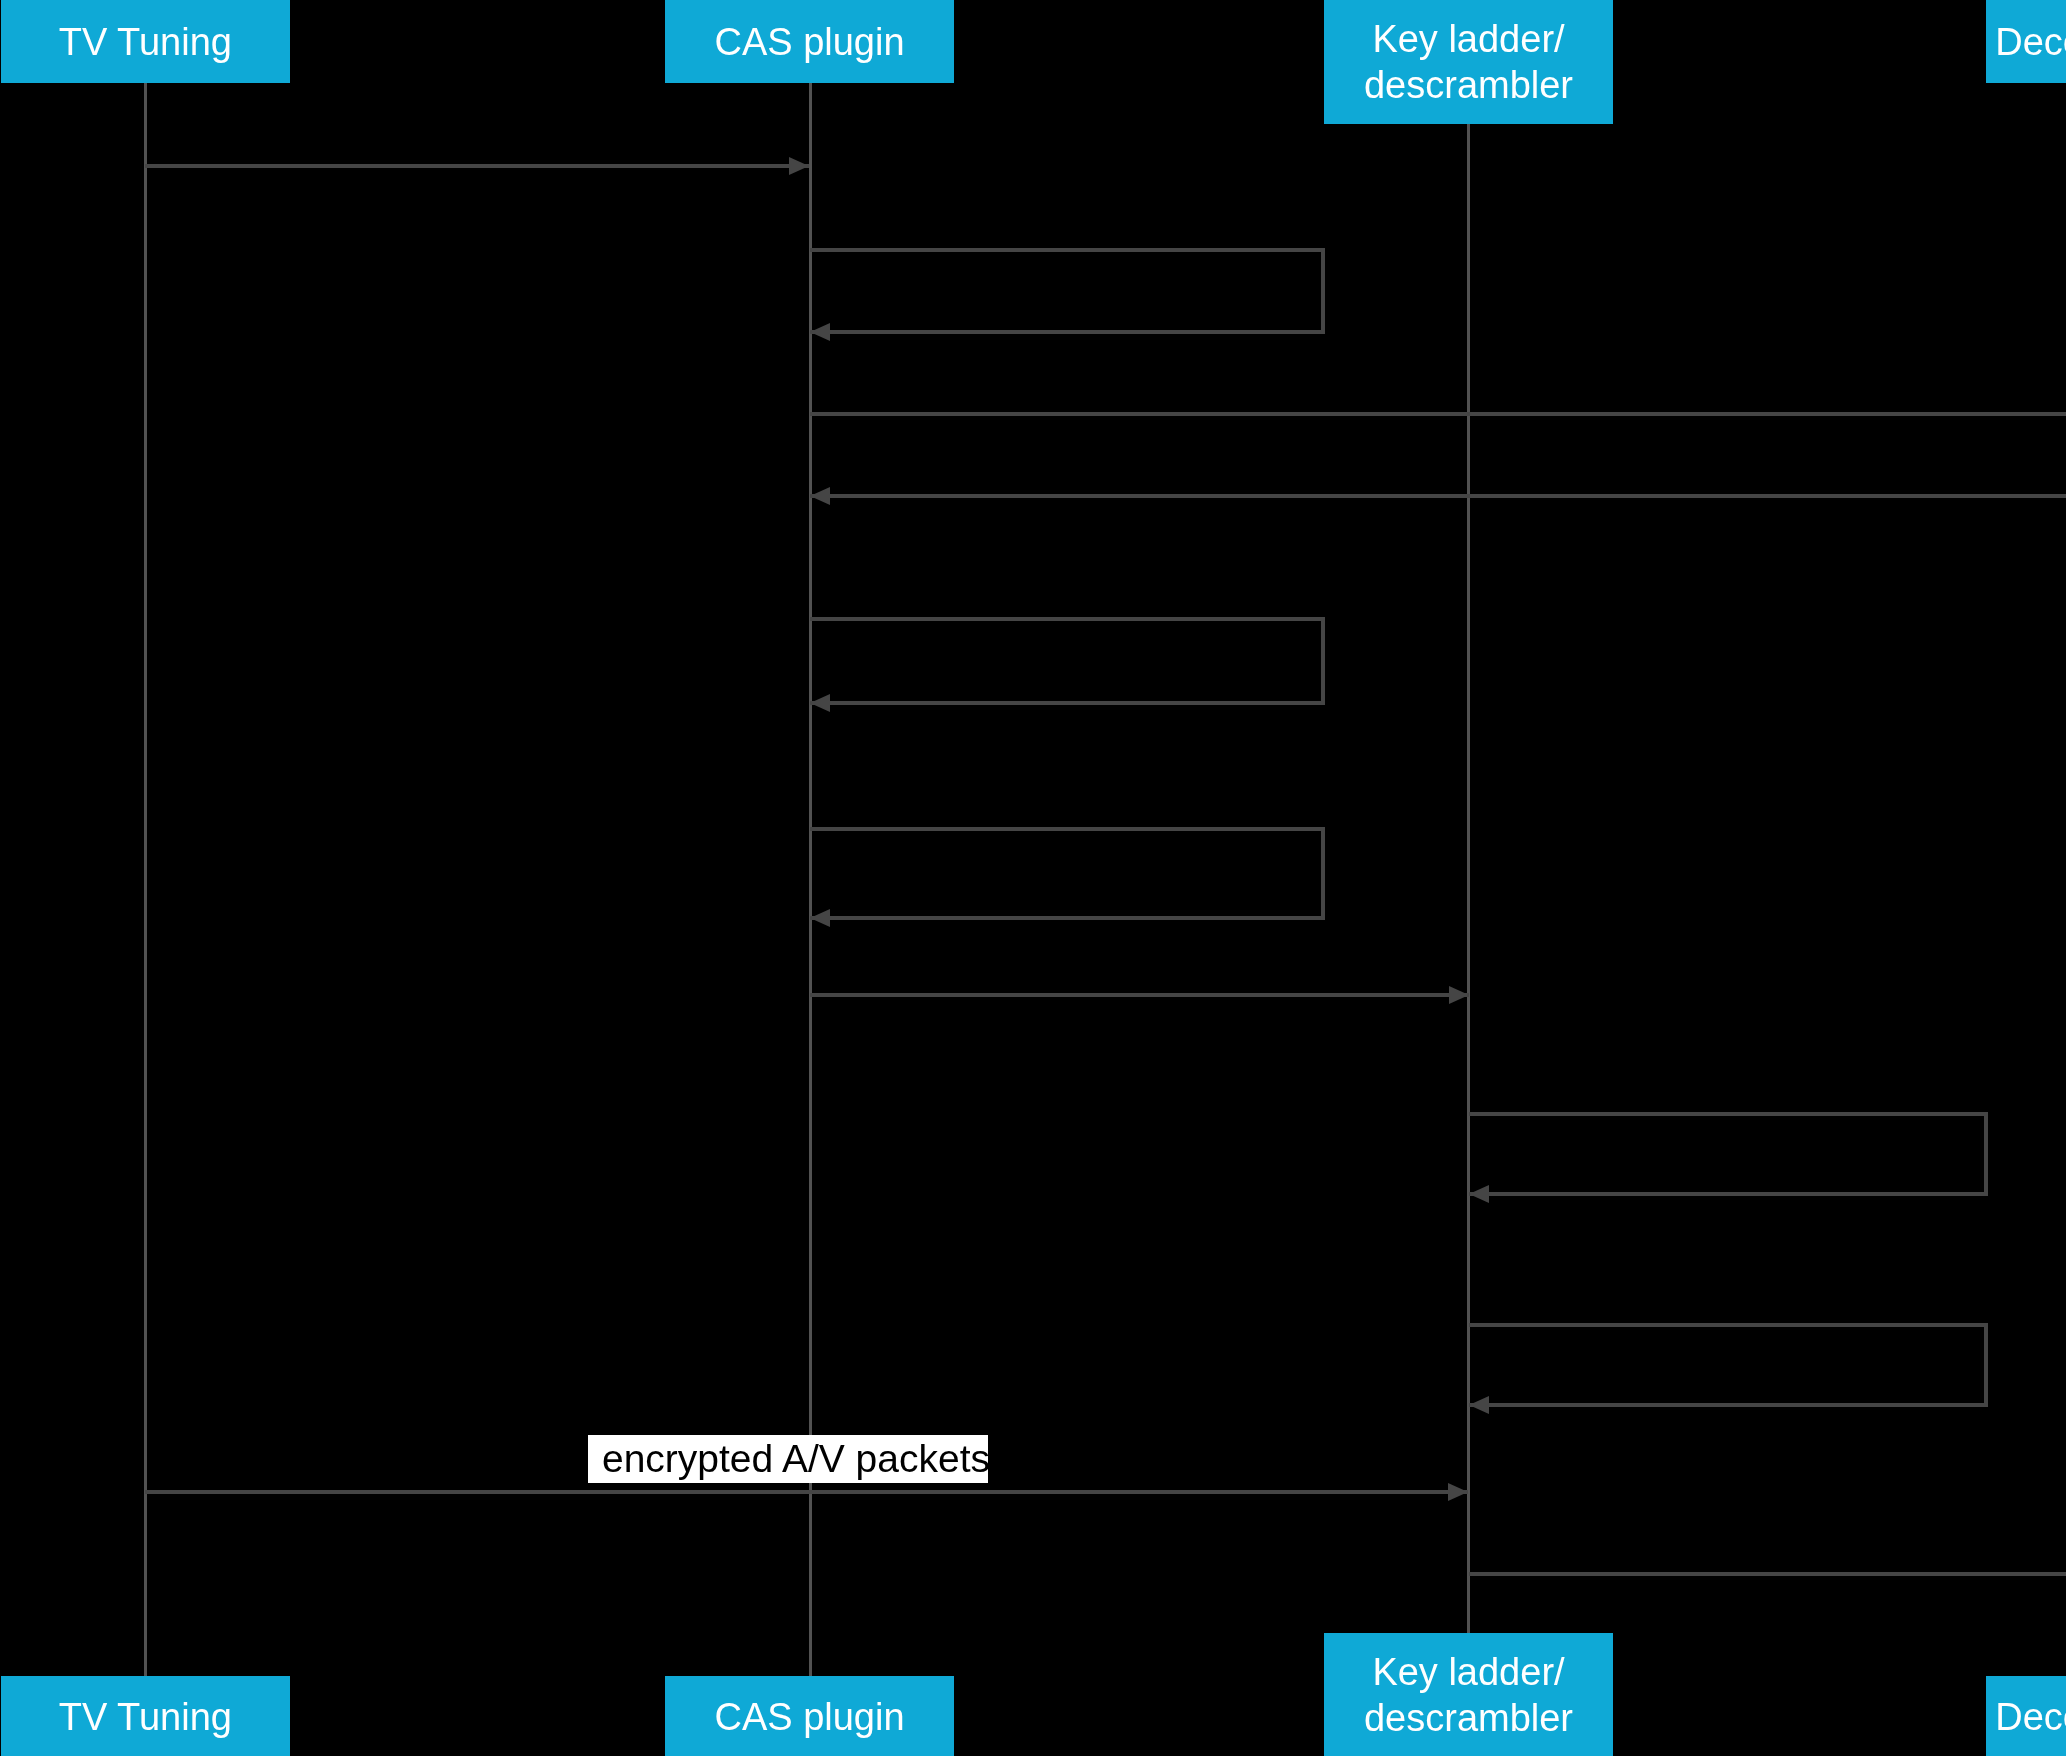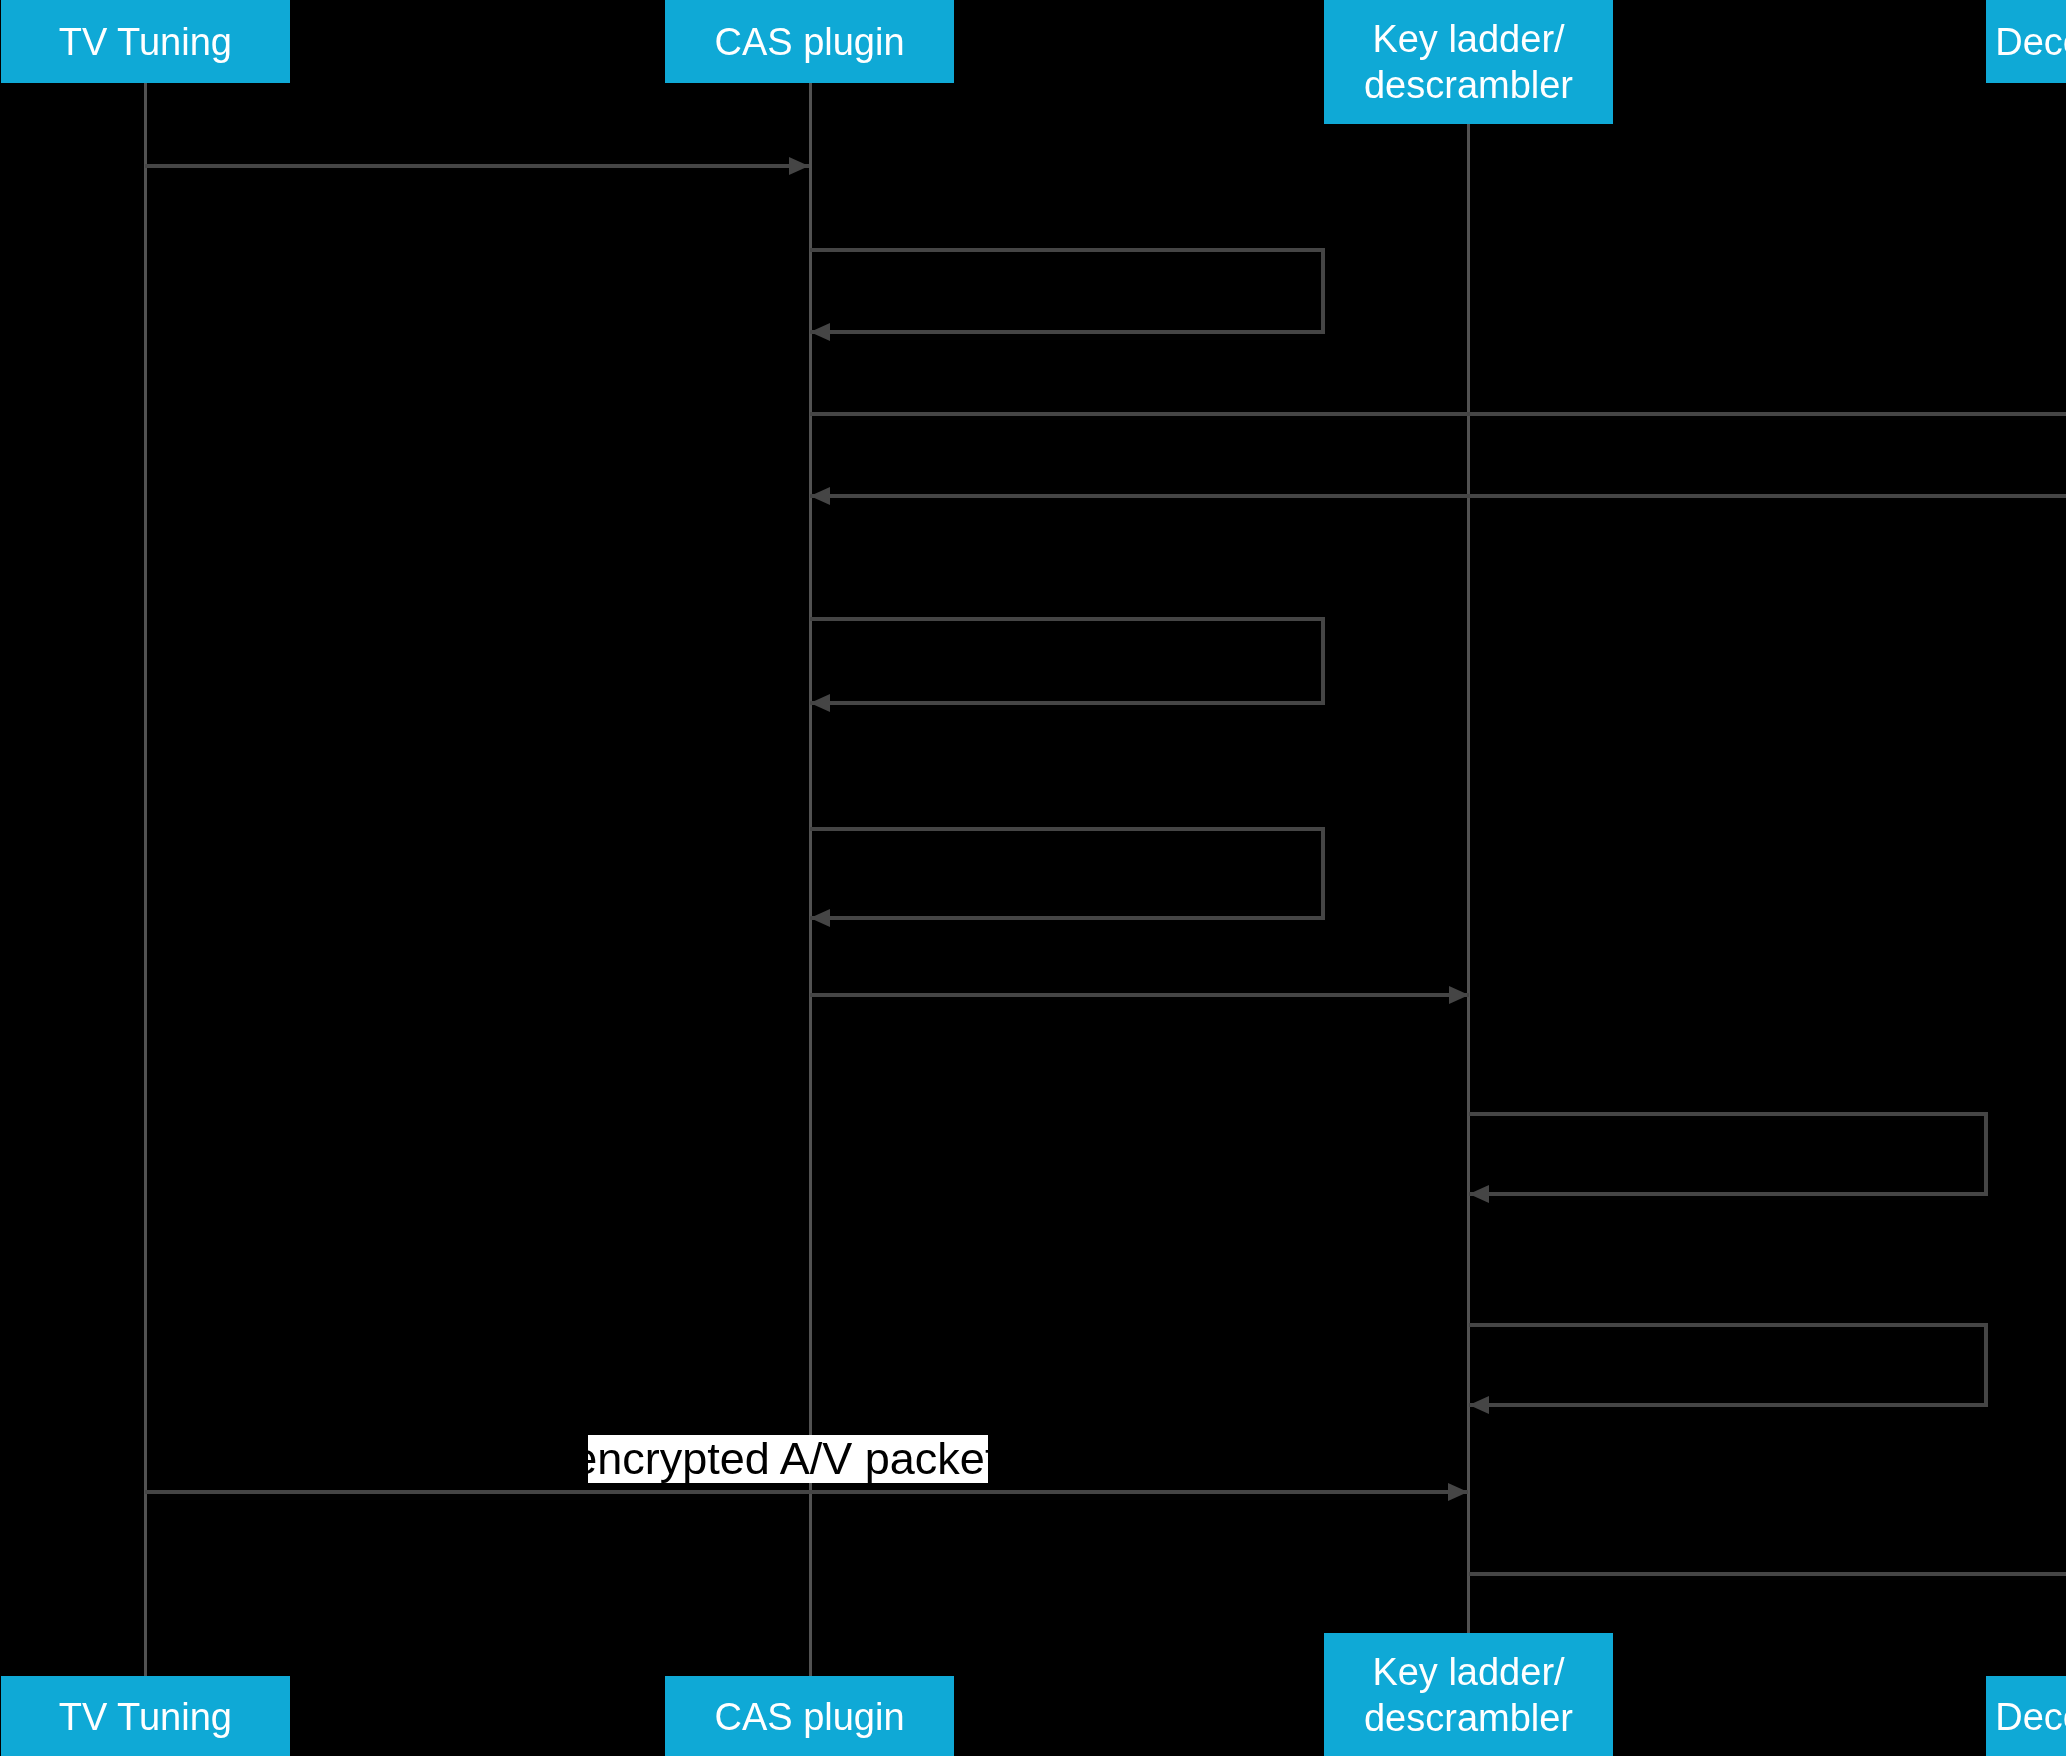--- a/index.html
+++ b/index.html
@@ -75,21 +75,21 @@
   .sc1{left:810px;top:248px;width:515px;height:86px;}
   .sc2{left:810px;top:617px;width:515px;height:88px;}
   .sc3{left:810px;top:827px;width:515px;height:93px;}
   .sk1{left:1469px;top:1112px;width:519px;height:84px;}
   .sk2{left:1469px;top:1323px;width:519px;height:84px;}
 
   
   .msg-label{
     position:absolute;left:588px;top:1435px;width:384px;height:48px;
     background:var(--label-bg);color:var(--label-text);
-    font-size:45px;display:flex;align-items:center;justify-content:center;
+    font-size:39px;display:flex;align-items:center;justify-content:center;
     white-space:nowrap;
     padding-left:16px;
   }
 </style>
 </head>
 <body>
 
 <div class="stage">
 
   <div class="lifeline ll-tv"></div>

